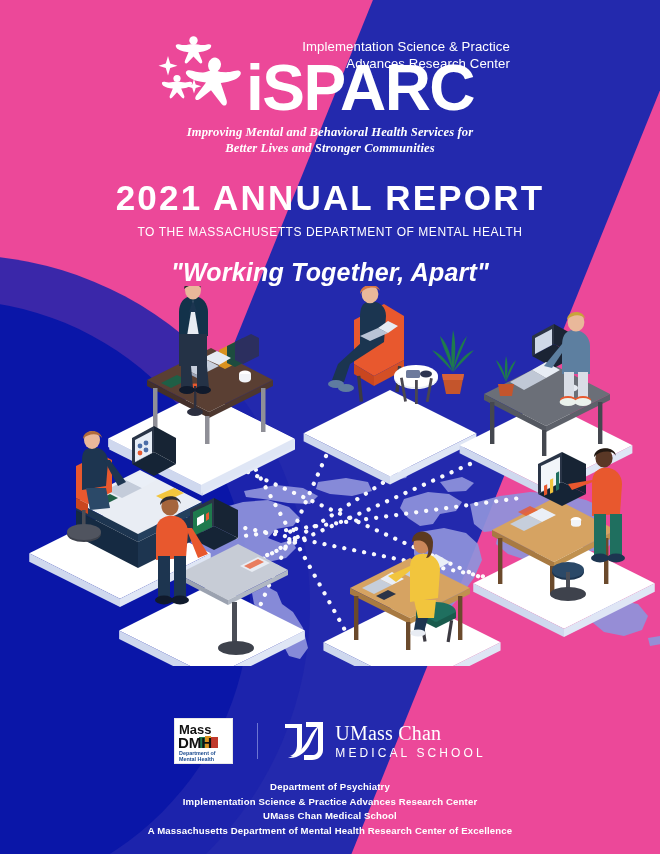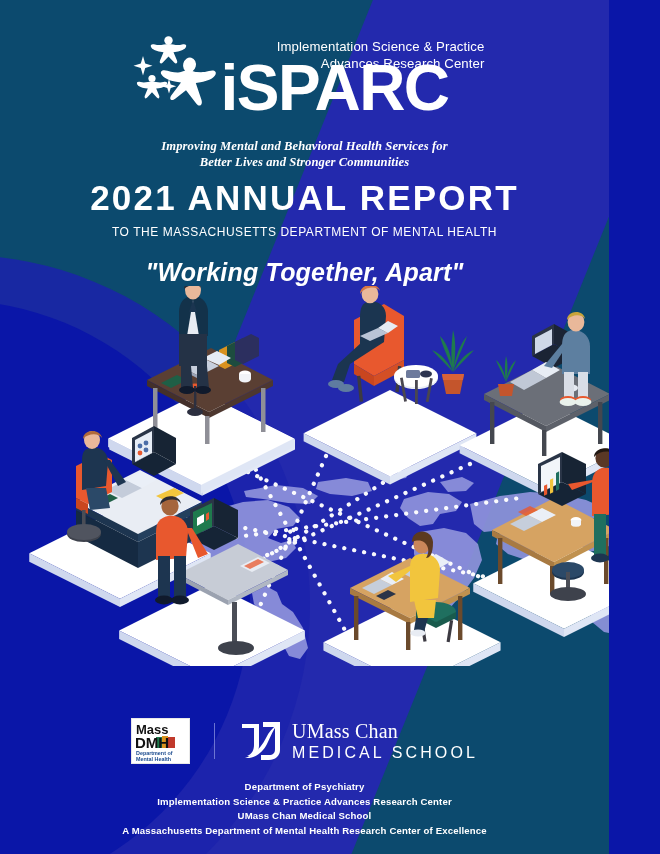--- a/index.html
+++ b/index.html
@@ -3,22 +3,22 @@
 <meta charset="utf-8">
 <style>
   html,body{margin:0;padding:0;}
   body{
     width:660px;height:854px;overflow:hidden;
     background:#0a16a8;
     font-family:"Liberation Sans", sans-serif;
     -webkit-font-smoothing:antialiased;
   }
   #cover{
-    position:relative;width:609px;height:854px;overflow:hidden;
-    background:#0c4a6e;
+    position:relative;width:660px;height:854px;overflow:hidden;
+    background:#ec4899;
   }
   
   .bg-layer{position:absolute;inset:0;overflow:hidden;pointer-events:none;}
   .bg-band-diag{
     position:absolute;
     width:300px;height:1500px;
     background:#2329ad;
     left:215px;top:-330px;
     transform:rotate(22deg);
     transform-origin:50% 50%;
@@ -63,21 +63,21 @@
   .org-line{
     color:#ffffff;font-size:13.2px;letter-spacing:.1px;line-height:1.32;
     white-space:nowrap;font-weight:400;
   }
   .isparc-word{
     position:absolute;left:96px;top:22px;
     color:#ffffff;font-size:64px;font-weight:700;letter-spacing:-1.5px;
     line-height:1;
   }
   .tagline{
-    margin-top:19px;text-align:center;
+    margin-top:5px;text-align:center;
     font-family:"Liberation Serif", serif;
     font-style:italic;font-weight:700;color:#ffffff;
     font-size:12.6px;line-height:1.28;letter-spacing:.1px;
   }
   
   .title-block{
     position:absolute;left:0;right:0;top:180px;text-align:center;
   }
   .report-title{
     color:#ffffff;font-size:35px;font-weight:700;letter-spacing:2.2px;
@@ -111,21 +111,21 @@
   }
   .umass-logo{display:flex;align-items:center;gap:9px;}
   .umass-mark{width:44px;height:42px;}
   .umass-words{display:flex;flex-direction:column;justify-content:center;}
   .umass-top{
     font-family:"Liberation Serif", serif;
     color:#ffffff;font-size:20px;font-weight:400;line-height:1;
     letter-spacing:.2px;
   }
   .umass-bot{
-    color:#ffffff;font-size:16px;font-weight:400;letter-spacing:3.1px;
+    color:#ffffff;font-size:12px;font-weight:400;letter-spacing:3.1px;
     line-height:1;margin-top:4px;
   }
   .footer-text{
     position:absolute;left:0;right:0;top:780px;text-align:center;
   }
   .footer-line{
     color:#ffffff;font-size:9.6px;font-weight:700;line-height:1.52;
     letter-spacing:.15px;
   }
 </style>

